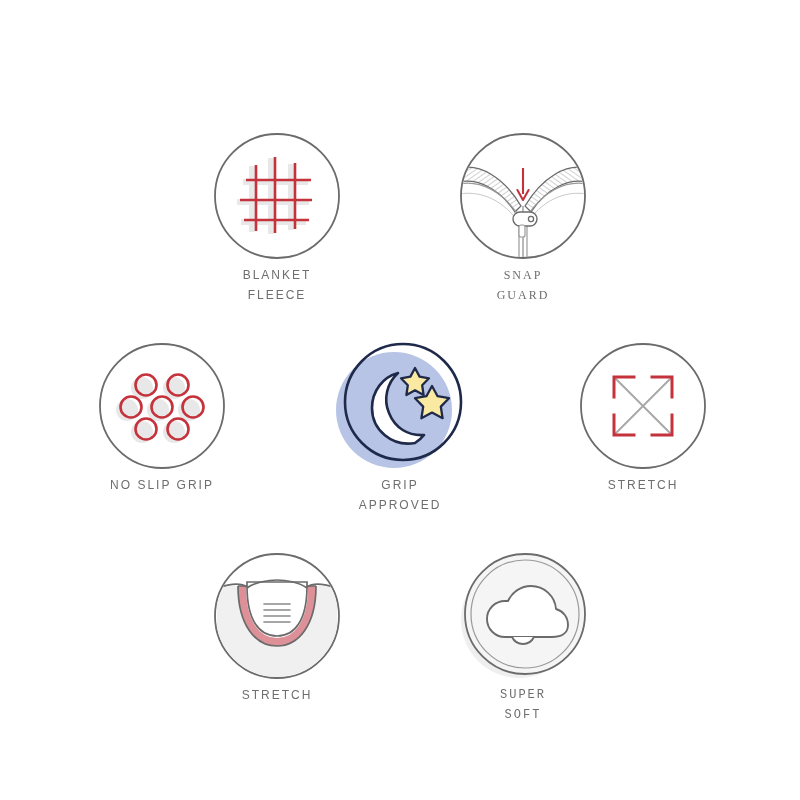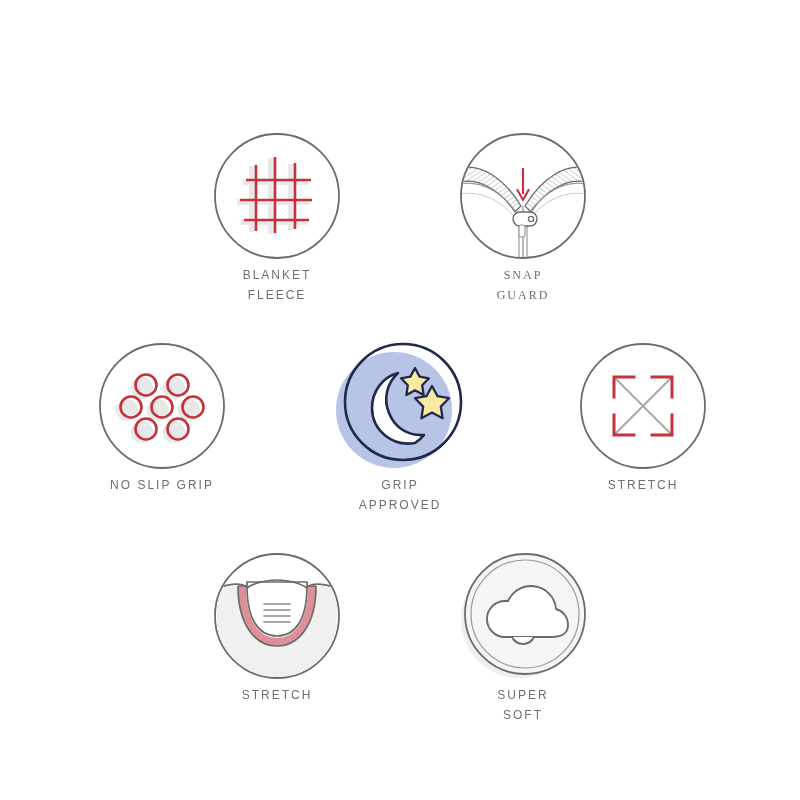--- a/index.html
+++ b/index.html
@@ -44,21 +44,21 @@
     font-weight:400;
   }
 
   
   #f-blanket{left:197px;top:132px;}
   #f-snap{left:443px;top:132px;font-family:Liberation Serif, serif;}
   #f-grip{left:82px;top:342px;text-align:center;}
   #f-sleep{left:320px;top:342px;}
   #f-stretch{left:563px;top:342px;}
   #f-tagless{left:197px;top:552px;}
-  #f-soft{left:443px;top:552px;}
+  #f-soft{left:443px;top:552px;font-family:Liberation Mono, monospace;}
 </style>
 </head>
 <body>
 
 <div class="page">
 
 
   <div class="feature" id="f-blanket">
     <div class="badge">
       <svg viewBox="0 0 128 128" xmlns="http://www.w3.org/2000/svg">

